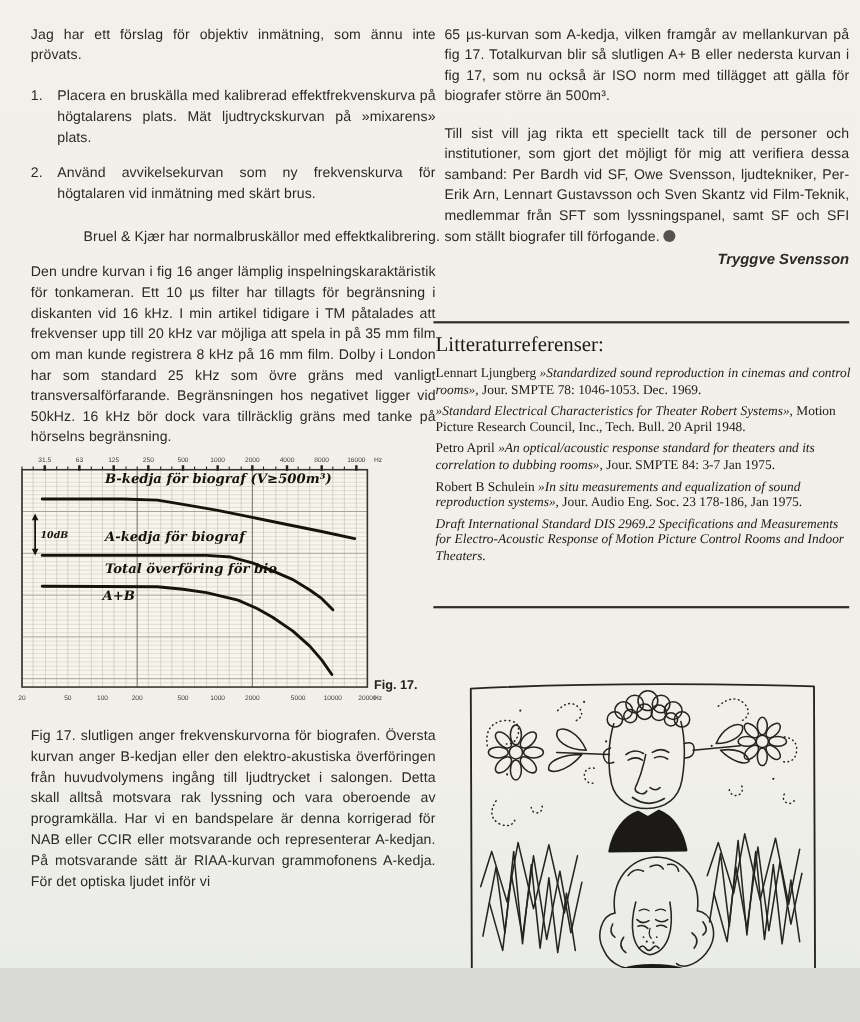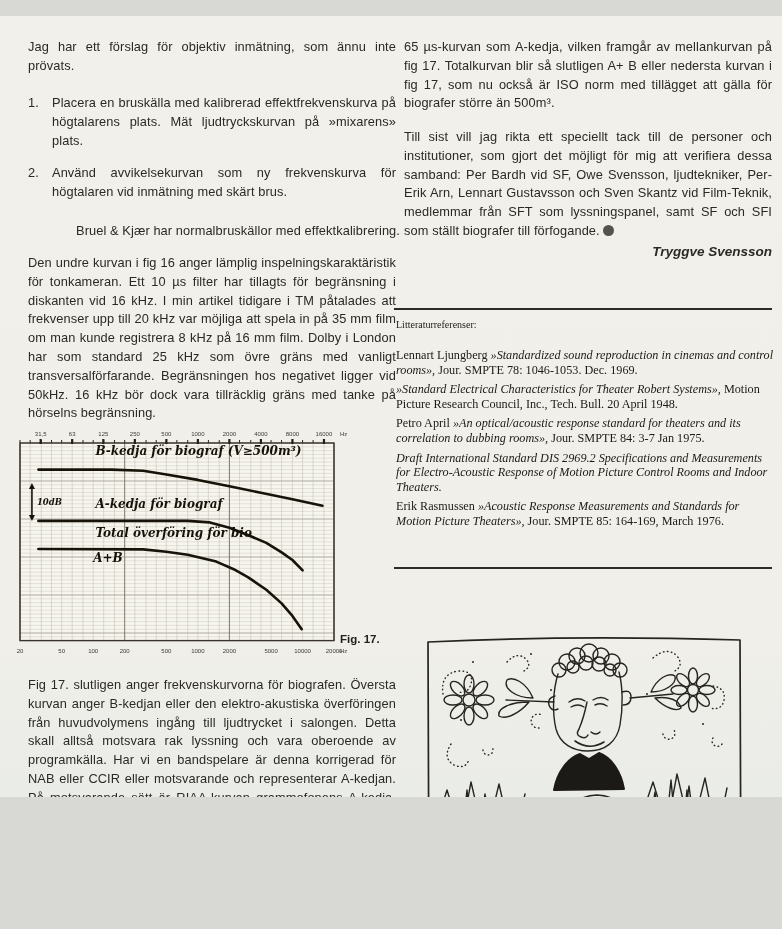--- a/index.html
+++ b/index.html
@@ -1,31 +1,31 @@
 <!DOCTYPE html>
 <html><head>
 <meta charset="utf-8">
 <style>
   html,body{margin:0;padding:0;background:#d8d8d4;}
   .page{
-    position:relative;width:782px;height:781px;margin:16px auto;
+    position:relative;width:782px;height:880px;margin:0 auto;
     background:linear-gradient(180deg,#f1f0ea 0%,#f0efe9 80%,#eaece8 100%);
     font-family:"Liberation Sans",sans-serif;color:#2c2a25;overflow:hidden;
   }
   .abs{position:absolute;}
   .body-text{
     font-size:12.8px;line-height:18.8px;letter-spacing:.1px;
     text-align:justify;margin:0;color:#2b2924;
   }
   .list-item{font-size:12.8px;line-height:18.8px;letter-spacing:.1px;color:#2b2924;}
   .list-item .num{position:absolute;left:0;top:0;}
   .list-item .li-text{display:block;margin-left:24px;text-align:justify;}
   .signature{font-size:13.5px;font-style:italic;font-weight:600;text-align:right;color:#2b2924;margin:0;}
   .rule{background:#2e2c27;height:2px;}
-  .serif-head{font-family:"Liberation Serif",serif;font-size:10px;color:#1c1a14;margin:0;}
+  .serif-head{font-family:"Liberation Serif",serif;font-size:19px;color:#1c1a14;margin:0;}
   .refs p.ref{
     font-family:"Liberation Serif",serif;font-size:12.2px;line-height:14.6px;
     margin:0 0 5px 0;color:#1c1a14;text-align:left;
   }
   .refs p.ref i{font-style:italic;}
   .caption{font-size:12.8px;line-height:17px;color:#2b2924;margin:0;}
   .endmark{display:inline-block;width:11px;height:11px;border-radius:50%;
     background:#55534f;vertical-align:-1px;margin-left:3px;}
   
   .chart text.tick{font:6px "Liberation Sans",sans-serif;fill:#403c35;}
@@ -235,22 +235,22 @@
   <p class="abs signature" style="left:404px;top:228px;width:368px;">Tryggve Svensson</p>
 
   <div class="abs rule" style="left:394px;top:292px;width:378px;"></div>
 
   <p class="abs serif-head" style="left:396px;top:303px;width:300px;">Litteraturreferenser:</p>
 
   <div class="abs refs" style="left:396px;top:332px;width:378px;">
     <p class="ref"><span>Lennart Ljungberg </span><i>»Standardized sound reproduction in cinemas and control rooms»,</i><span> Jour. SMPTE 78: 1046-1053. Dec. 1969.</span></p>
     <p class="ref"><span></span><i>»Standard Electrical Characteristics for Theater Robert Systems»,</i><span> Motion Picture Research Council, Inc., Tech. Bull. 20 April 1948.</span></p>
     <p class="ref"><span>Petro April </span><i>»An optical/acoustic response standard for theaters and its correlation to dubbing rooms»,</i><span> Jour. SMPTE 84: 3-7 Jan 1975.</span></p>
+    <p class="ref"><span>Robert B Schulein </span><i>»In situ measurements and equalization of sound reproduction systems»,</i><span> Jour. Audio Eng. Soc. 23 178-186, Jan 1975.</span></p>
     <p class="ref"><span></span><i>Draft International Standard DIS 2969.2 Specifications and Measurements for Electro-Acoustic Response of Motion Picture Control Rooms and Indoor Theaters.</i><span></span></p>
-    <p class="ref"><span>Erik Rasmussen </span><i>»Acoustic Response Measurements and Standards for Motion Picture Theaters»,</i><span> Jour. SMPTE 85: 164-169, March 1976.</span></p>
   </div>
 
   <div class="abs rule" style="left:394px;top:551px;width:378px;"></div>
 
 
   <svg class="abs cartoon" style="left:421px;top:616px;" width="326" height="292" viewBox="0 0 326 292">
 
     <path d="M7 10 C110 5 215 5 319 8 L320 282 C216 289 112 286 8 287 Z" style="stroke-width:1.7"></path>
 
     <g class="dotted">

